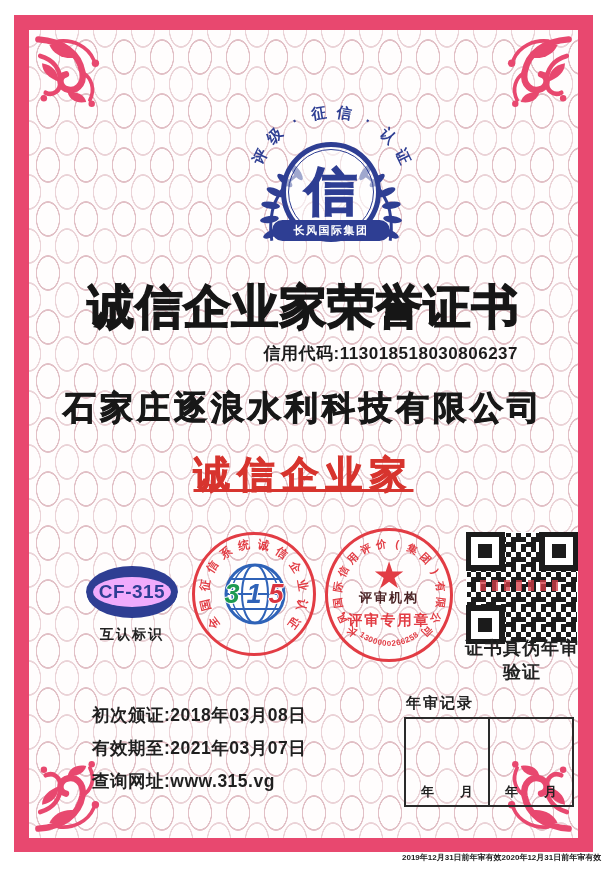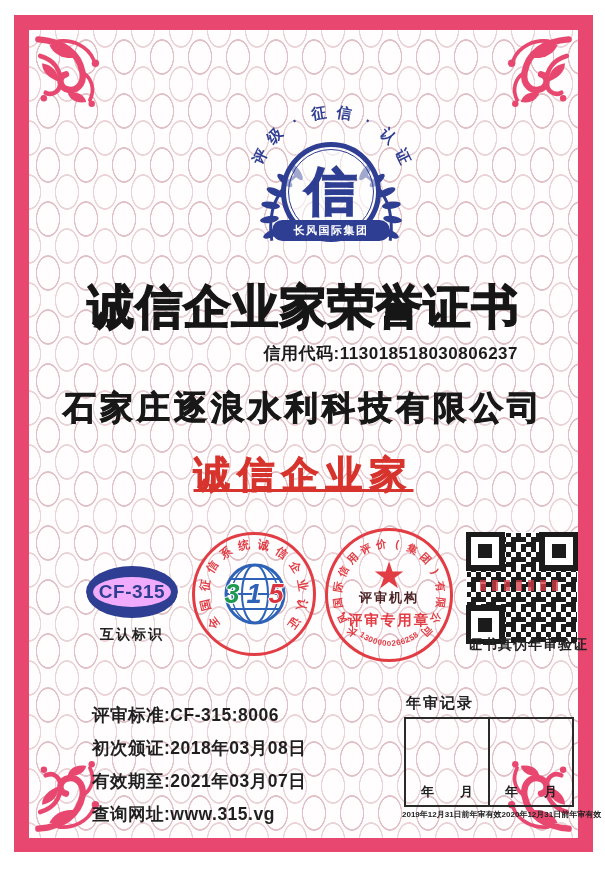--- a/index.html
+++ b/index.html
@@ -79,34 +79,34 @@
   .agency-star{position:absolute;left:0;top:26px;width:122px;text-align:center;font-size:37px;line-height:1;color:var(--seal,#e23c44);}
   .agency-center{position:absolute;left:0;top:58px;width:122px;text-align:center;font-size:13px;font-weight:800;
     color:#4a2224;letter-spacing:2px;}
   .agency-chop{position:absolute;left:0;top:80px;width:122px;text-align:center;font-size:14.5px;font-weight:900;letter-spacing:2px;}
   .agency-serial{left:0;top:5px;width:122px;height:122px;font-size:8px;font-weight:700;}
 
   
   .qr{position:absolute;left:437px;top:502px;width:112px;height:112px;}
   .qr-overlay{position:absolute;left:14px;top:48px;right:14px;height:11px;opacity:.85;
     background:repeating-linear-gradient(90deg, rgba(214,60,70,.9) 0 6px, rgba(214,60,70,0) 6px 12px);}
-  .qr-caption{position:absolute;left:427px;top:606px;width:132px;text-align:right;font-size:14px;font-weight:800;color:#222;letter-spacing:1px;}
+  .qr-caption{position:absolute;left:427px;top:606px;width:132px;text-align:center;font-size:18px;font-weight:800;color:#222;letter-spacing:1px;}
 
   
   .details{position:absolute;left:63px;top:673px;color:#1f1f1f;font-size:17.5px;font-weight:800;letter-spacing:.5px;}
   .details .line{margin-bottom:9px;}
 
   
   .ar-title{position:absolute;left:377px;top:664px;font-size:15px;font-weight:800;color:#222;letter-spacing:2px;}
   .ar-box{position:absolute;left:375px;top:687px;width:170px;height:90px;border:2.5px solid #2a2a2a;box-sizing:border-box;display:flex;}
   .ar-cell{position:relative;flex:1;}
   .ar-cell + .ar-cell{border-left:2.5px solid #2a2a2a;}
   .ar-ym{position:absolute;left:0;bottom:4px;width:100%;display:flex;justify-content:center;gap:26px;
     font-size:13px;font-weight:800;color:#222;}
-  .ar-notes{position:absolute;left:373px;top:779px;width:174px;display:flex;}
+  .ar-notes{position:absolute;left:373px;top:822px;width:174px;display:flex;}
   .ar-notes span{flex:1;text-align:center;font-size:8px;font-weight:800;color:#222;white-space:nowrap;}
 
   .hidden-defs{position:absolute;width:0;height:0;overflow:hidden;}
 </style>
 </head>
 <body>
 
 <div class="stage">
 
   <svg class="hidden-defs" aria-hidden="true">
@@ -284,21 +284,20 @@
           <rect x="2" y="76" width="34" height="34" fill="#ffffff"></rect>
           <rect x="2" y="76" width="34" height="34" fill="none" stroke="#1b1b1b" stroke-width="6"></rect>
           <rect x="12" y="86" width="14" height="14" fill="#1b1b1b"></rect>
         </g>
       </svg>
       <div class="qr-overlay"></div>
     </div>
     <div class="qr-caption">证书真伪年审验证</div>
 
     <div class="details">
-      <div class="line">评审标准:CF-315:8006</div>
       <div class="line">初次颁证:2018年03月08日</div>
       <div class="line">有效期至:2021年03月07日</div>
       <div class="line">查询网址:www.315.vg</div>
     </div>
 
     <div class="ar-title">年审记录</div>
     <div class="ar-box">
       <div class="ar-cell">
         <div class="ar-ym">
           <span>年</span>

